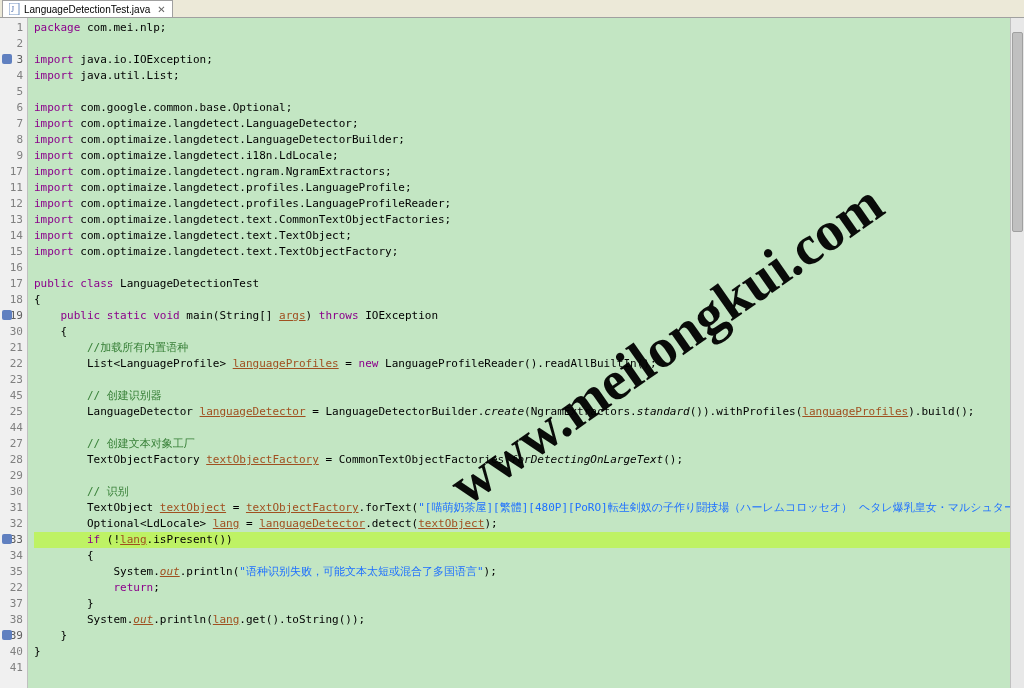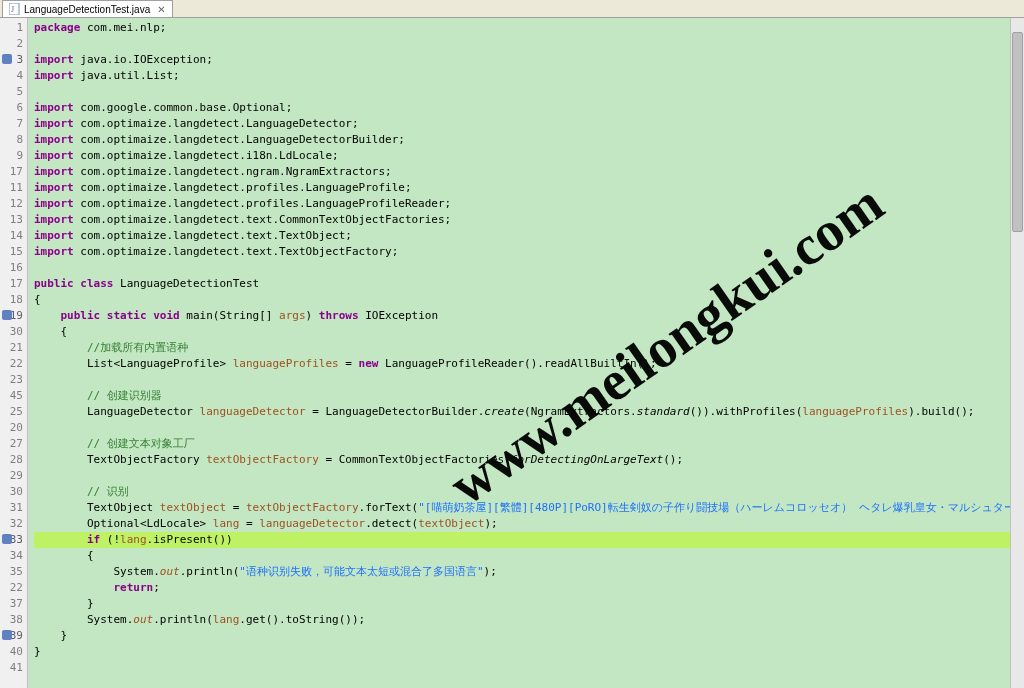--- a/index.html
+++ b/index.html
@@ -8,24 +8,24 @@
 .tab { background: #fff; border: 1px solid #a0a0a0; border-bottom: none; padding: 1px 6px; display: flex; align-items: center; gap: 3px; font-size: 10px; height: 17px; }
 .tab-icon { width: 12px; height: 12px; display: inline-flex; align-items: center; justify-content: center; }
 .tab-icon svg { width: 12px; height: 12px; }
 .close-x { font-family: sans-serif; color: #666; font-size: 10px; margin-left: 4px; }
 .editor { display: flex; height: calc(100% - 18px); background: #c3e6c3; font-family: Consolas, Monaco, monospace; font-size: 11px; }
 .gutter { background: #f0f0f0; border-right: 1px solid #c0c0c0; width: 28px; text-align: right; padding: 2px 4px 2px 2px; color: #808080; line-height: 16px; user-select: none; }
 .gutter .ln { height: 16px; }
 .gutter .marked { color: #606060; position: relative; }
 .gutter .marked::before { content: ""; position: absolute; left: 0; top: 2px; width: 10px; height: 10px; background: #6080c0; border-radius: 2px; }
 .code { flex: 1; padding: 2px 6px; line-height: 16px; white-space: pre; overflow: hidden; }
-.kw { color: #8b008b; font-weight: bold; }
+.kw { color: #8b008b; font-weight: normal; }
 .str { color: #1e70ff; }
 .com { color: #388038; text-align: center; }
-.var { color: #a05020; }
+.var { color: #a05020; text-decoration: underline; }
 .method-italic { font-style: italic; }
 .hl-line { background: #bef264; display: inline-block; width: 100%; }
 .watermark { position: absolute; top: 50%; left: 50%; transform: translate(-20%, -50%) rotate(-35deg); font-size: 56px; font-weight: bold; color: #000; opacity: 0.95; font-family: "Times New Roman", serif; pointer-events: none; white-space: nowrap; z-index: 10; }
 .scrollbar-v { position: absolute; right: 0; top: 18px; bottom: 0; width: 14px; background: #e8e8e8; border-left: 1px solid #c0c0c0; }
 .scrollbar-thumb { position: absolute; left: 1px; right: 1px; top: 14px; height: 200px; background: #c0c0c0; border: 1px solid #a0a0a0; border-radius: 2px; }
 </style>
 </head>
 <body>
 
 <div class="tab-bar">
@@ -61,21 +61,21 @@
       <div class="ln">16</div>
       <div class="ln">17</div>
       <div class="ln">18</div>
       <div class="ln marked">19</div>
       <div class="ln">30</div>
       <div class="ln">21</div>
       <div class="ln">22</div>
       <div class="ln">23</div>
       <div class="ln">45</div>
       <div class="ln">25</div>
-      <div class="ln">20</div>
+      <div class="ln">44</div>
       <div class="ln">27</div>
       <div class="ln">28</div>
       <div class="ln">29</div>
       <div class="ln">30</div>
       <div class="ln">31</div>
       <div class="ln">32</div>
       <div class="ln marked">33</div>
       <div class="ln">34</div>
       <div class="ln">35</div>
       <div class="ln">22</div>

